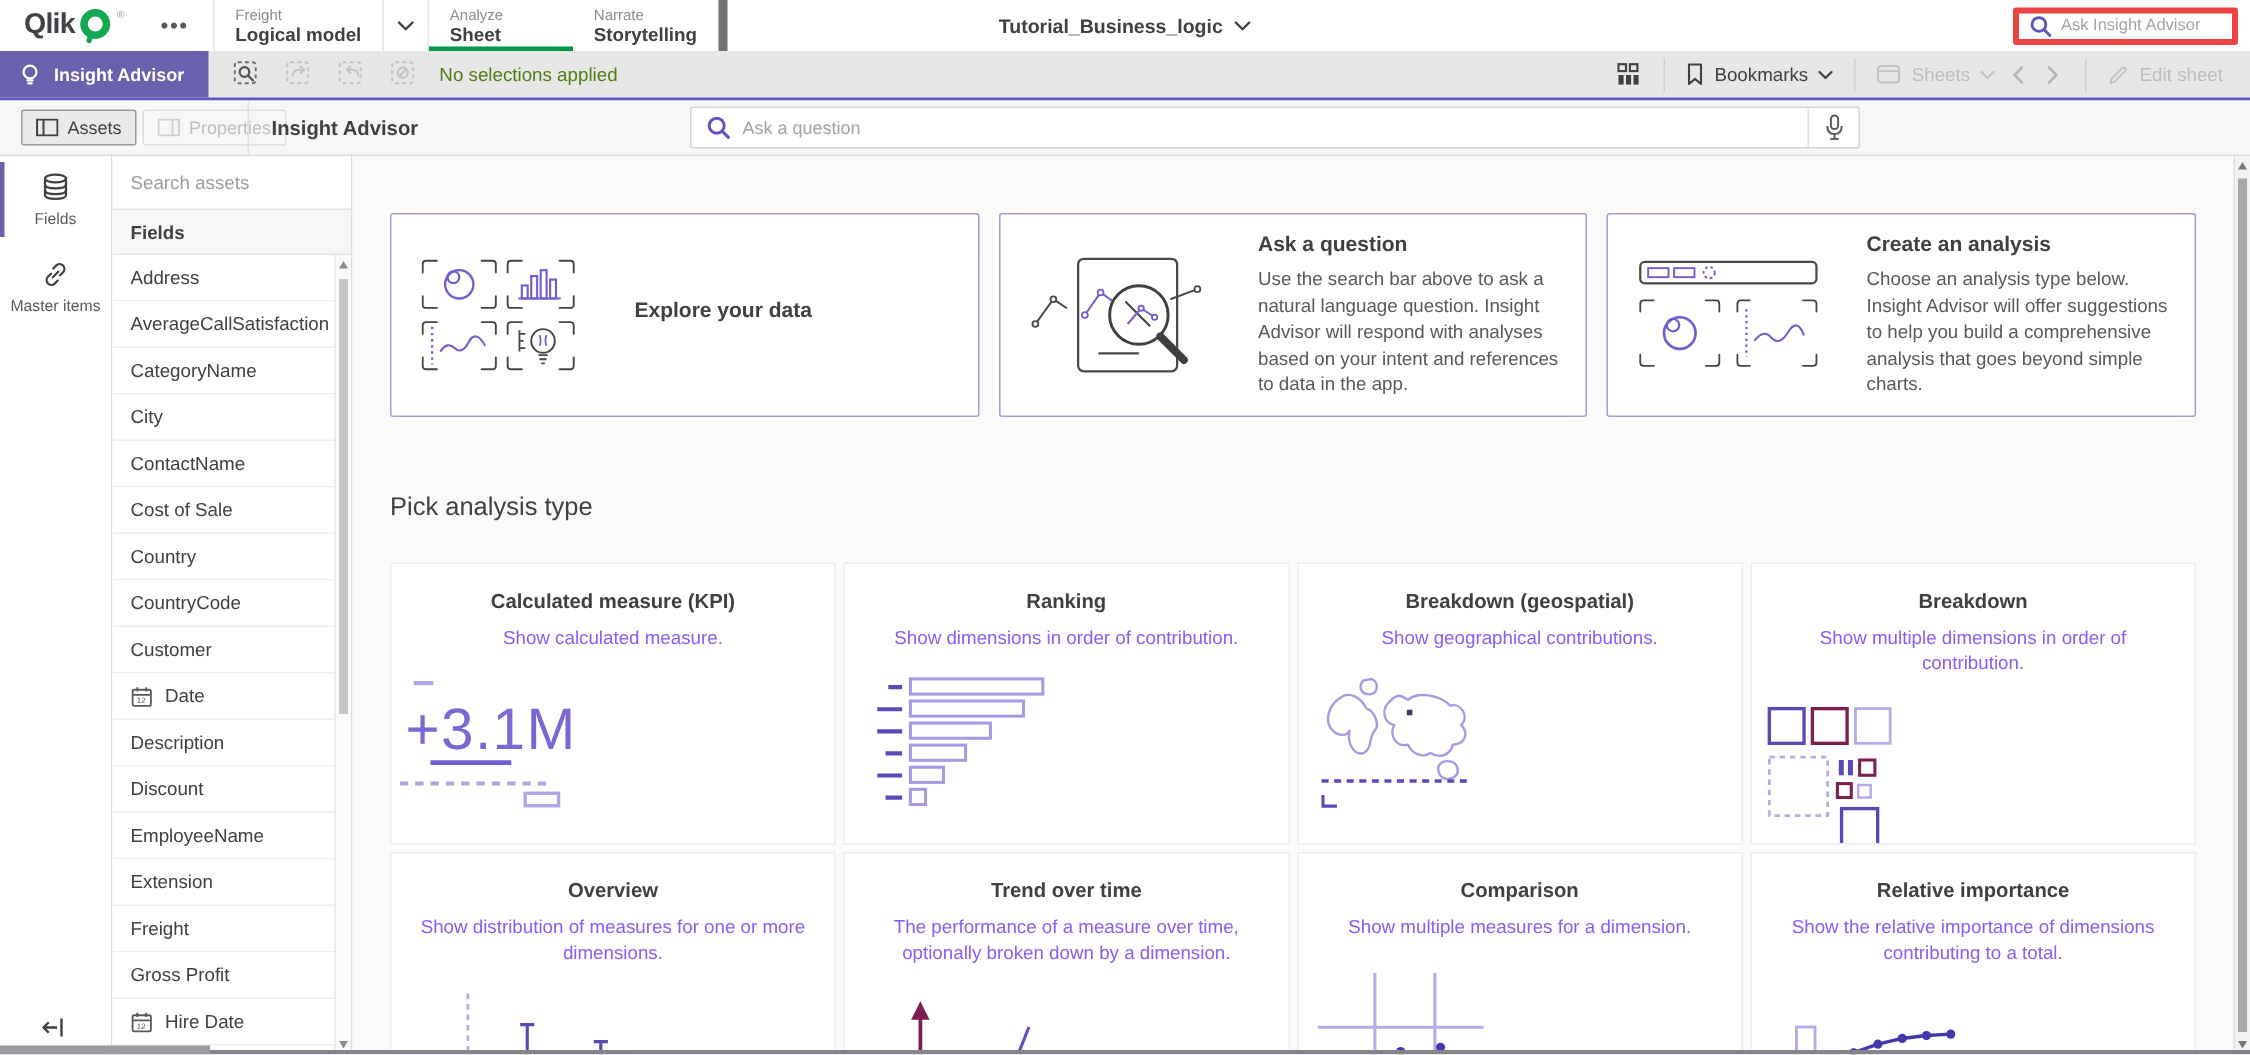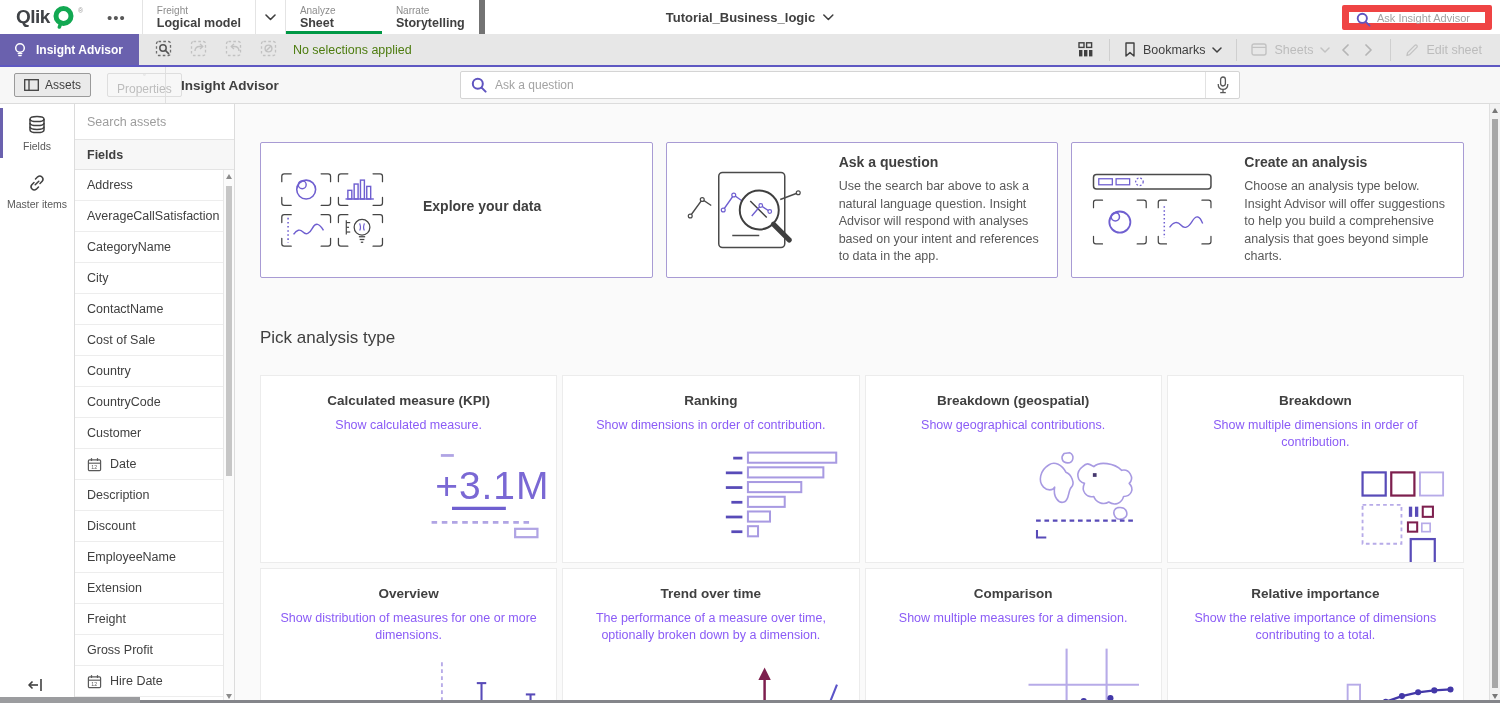--- a/index.html
+++ b/index.html
@@ -15,39 +15,39 @@
   .more-btn { border:none; background:none; font-size:15px; color:#595959; padding:0 10px; cursor:pointer; letter-spacing:1px; }
   .tabs { display:flex; align-items:stretch; margin-left:6px; }
   .tab-group { display:flex; border-left:1px solid #e4e4e4; border-right:1px solid #e4e4e4; }
   .tab { display:flex; flex-direction:column; justify-content:center; padding:2px 14px 0; min-width:96px; cursor:pointer; }
   .tab-section { font-size:10px; color:#8c8c8c; line-height:11px; }
   .tab-label { font-size:12.5px; font-weight:700; color:#404040; line-height:15px; }
   .tab-caret { width:30px; border:none; border-left:1px solid #e4e4e4; background:none; display:flex; align-items:center; justify-content:center; cursor:pointer; }
   .tab.active { border-bottom:3px solid #009845; padding-top:5px; }
   .tab.plain { border-right:6px solid #737373; }
   .app-title { position:absolute; left:50%; top:0; height:34px; transform:translateX(-50%); display:flex; align-items:center; gap:8px; font-size:13px; font-weight:700; color:#404040; cursor:pointer; }
-  .topbar-search { margin-left:auto; align-self:center; margin-right:8px; width:150px; height:25px; border:7px solid #ef4444; border-radius:2px; display:flex; align-items:flex-start; padding:0 7px; gap:6px; background:#fff; }
+  .topbar-search { margin-left:auto; align-self:center; margin-right:8px; width:150px; height:25px; border:4px solid #ef4444; border-radius:2px; display:flex; align-items:center; padding:0 7px; gap:6px; background:#fff; }
   .topbar-search span { font-size:11px; color:#a3a3a3; white-space:nowrap; }
 
   
   .selbar { height:33px; background:#e7e7e7; border-bottom:2px solid #5e58c2; display:flex; align-items:stretch; }
   .ia-btn { border:none; background:#6a61ae; color:#fff; font-family:inherit; font-size:12px; font-weight:700; display:flex; align-items:center; gap:8px; padding:0 16px 0 12px; cursor:pointer; }
   .sel-tools { display:flex; align-items:center; gap:16px; margin-left:16px; }
   .sel-status { font-size:12.5px; color:#4d7c0f; margin-left:14px; align-self:center; }
   .selbar-right { margin-left:auto; display:flex; align-items:center; }
   .vsep { width:1px; height:22px; background:#cfcfcf; margin:0 10px; }
   .bar-item { display:flex; align-items:center; gap:7px; font-size:12.5px; color:#404040; background:none; border:none; font-family:inherit; cursor:pointer; padding:0 4px; }
   .bar-item.disabled { color:#bcbcbc; cursor:default; }
   .nav-arrow { background:none; border:none; color:#c0c0c0; padding:0 8px; cursor:default; display:flex; align-items:center; }
 
   
   .panelbar { height:37px; background:#f7f7f7; border-bottom:1px solid #dcdcdc; display:flex; align-items:center; }
-  .panel-toggles { display:flex; align-items:center; gap:16px; padding:0 14px; height:100%; border-right:1px solid #e0e0e0; width:166px; }
+  .panel-toggles { display:flex; align-items:center; gap:4px; padding:0 14px; height:100%; border-right:1px solid #e0e0e0; width:166px; }
   .assets-btn { display:flex; align-items:center; gap:6px; font-family:inherit; font-size:12px; color:#404040; background:#eaeaea; border:1px solid #9a9a9a; border-radius:2px; height:24px; padding:0 9px; cursor:pointer; }
-  .props-btn { display:flex; align-items:center; gap:6px; font-family:inherit; font-size:12px; color:#bdbdbd; background:none; border:1px solid #dedede; border-radius:2px; height:24px; padding:0 9px; cursor:default;flex-direction:column; }
+  .props-btn { display:flex; align-items:center; gap:6px; font-family:inherit; font-size:12px; color:#bdbdbd; background:none; border:1px solid #dedede; border-radius:2px; height:24px; padding:0 9px; cursor:default; }
   .panel-title { width:294px; padding-left:15px; font-size:13.5px; font-weight:700; color:#404040; }
   .ask-bar { width:780px; height:28px; background:#fff; border:1px solid #d4d4d4; border-radius:2px; display:flex; align-items:center; }
   .ask-bar input { flex:1; border:none; outline:none; font-family:inherit; font-size:12px; color:#404040; background:none; }
   .ask-bar input::placeholder { color:#a3a3a3; }
   .ask-search-icon { padding:0 8px 0 10px; display:flex; }
   .mic-btn { border:none; border-left:1px solid #e2e2e2; background:none; height:100%; width:34px; display:flex; align-items:center; justify-content:center; cursor:pointer; }
 
   
   .content { display:flex; height:599px; }
 
@@ -79,21 +79,21 @@
   .intro-icon { flex:none; display:flex; }
   .intro-title { font-size:14px; font-weight:700; color:#404040; margin-bottom:8px; }
   .intro-body { font-size:12.5px; color:#595959; line-height:1.4; }
 
   .pick-heading { margin-top:50px; font-size:17px; font-weight:400; color:#404040; }
 
   .analysis-grid { display:grid; grid-template-columns:repeat(4,1fr); gap:5px; margin-top:27px; }
   .acard { background:#fff; border:1px solid #ececec; height:188px; overflow:hidden; text-align:center; padding-top:12px; cursor:pointer; }
   .acard-title { font-size:13.5px; font-weight:700; color:#404040; margin-top:5px; }
   .acard-desc { font-size:12.5px; color:#8b5cf6; line-height:1.35; margin:9px 16px 0; }
-  .aicon { margin-top:14px; display:flex; justify-content:flex-end; }
+  .aicon { margin-top:14px; display:flex; justify-content:flex-start; }
 
   .hscroll { position:absolute; left:0; right:0; bottom:0; height:3px; background:#84858a; }
   .hscroll .hthumb { position:absolute; left:0; bottom:0; width:140px; height:6px; background:#9b9c9f; }
 
   svg { display:block; }
 </style>
 </head>
 <body>
 
 <div class="app">

